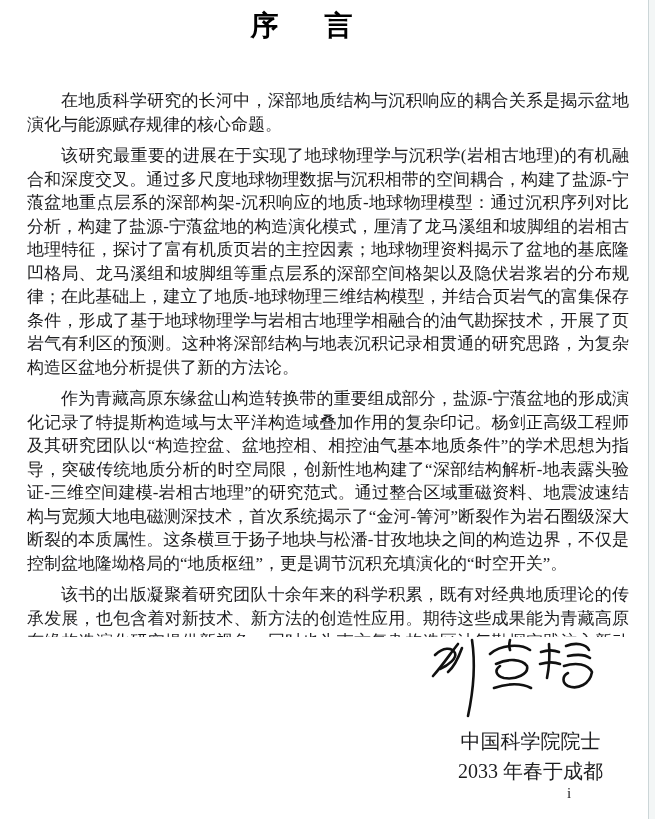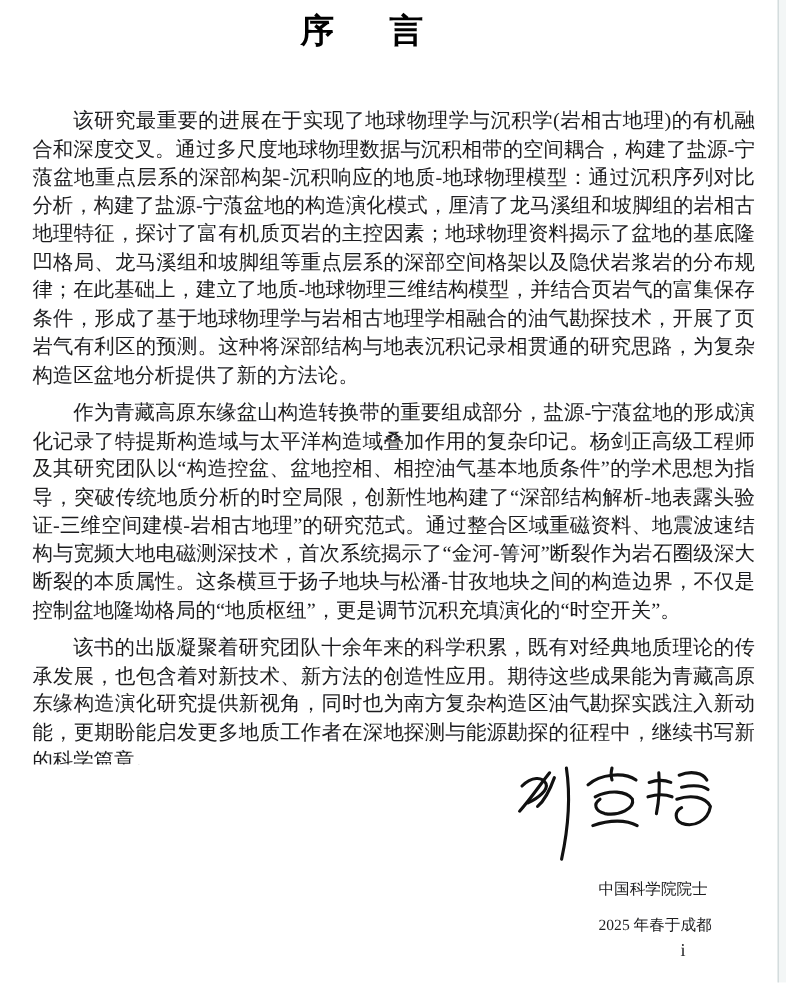--- a/index.html
+++ b/index.html
@@ -59,23 +59,23 @@
     height: 85px;
   }
   .signature-wrap svg {
     display: block;
     width: 170px;
     height: 85px;
   }
   .closing {
     position: absolute;
     top: 726px;
-    right: 62px;
-    text-align: left;
-    font-size: 13px;
+    right: 52px;
+    text-align: center;
+    font-size: 20px;
     line-height: 30px;
     color: #1c1c1e;
   }
   .page-num {
     position: absolute;
     left: 567px;
     top: 785px;
     font-size: 15px;
     color: #1c1c1e;
   }
@@ -86,20 +86,21 @@
 <div class="page">
 
   <div class="scan-edge"></div>
 
   <div class="title">
     <span>序</span>
     <span>言</span>
   </div>
 
   <div class="body-text">
+    <p>在地质科学研究的长河中，深部地质结构与沉积响应的耦合关系是揭示盆地演化与能源赋存规律的核心命题。</p>
     <p>该研究最重要的进展在于实现了地球物理学与沉积学(岩相古地理)的有机融合和深度交叉。通过多尺度地球物理数据与沉积相带的空间耦合，构建了盐源-宁蒗盆地重点层系的深部构架-沉积响应的地质-地球物理模型：通过沉积序列对比分析，构建了盐源-宁蒗盆地的构造演化模式，厘清了龙马溪组和坡脚组的岩相古地理特征，探讨了富有机质页岩的主控因素；地球物理资料揭示了盆地的基底隆凹格局、龙马溪组和坡脚组等重点层系的深部空间格架以及隐伏岩浆岩的分布规律；在此基础上，建立了地质-地球物理三维结构模型，并结合页岩气的富集保存条件，形成了基于地球物理学与岩相古地理学相融合的油气勘探技术，开展了页岩气有利区的预测。这种将深部结构与地表沉积记录相贯通的研究思路，为复杂构造区盆地分析提供了新的方法论。</p>
     <p>作为青藏高原东缘盆山构造转换带的重要组成部分，盐源-宁蒗盆地的形成演化记录了特提斯构造域与太平洋构造域叠加作用的复杂印记。杨剑正高级工程师及其研究团队以“构造控盆、盆地控相、相控油气基本地质条件”的学术思想为指导，突破传统地质分析的时空局限，创新性地构建了“深部结构解析-地表露头验证-三维空间建模-岩相古地理”的研究范式。通过整合区域重磁资料、地震波速结构与宽频大地电磁测深技术，首次系统揭示了“金河-箐河”断裂作为岩石圈级深大断裂的本质属性。这条横亘于扬子地块与松潘-甘孜地块之间的构造边界，不仅是控制盆地隆坳格局的“地质枢纽”，更是调节沉积充填演化的“时空开关”。</p>
     <p>该书的出版凝聚着研究团队十余年来的科学积累，既有对经典地质理论的传承发展，也包含着对新技术、新方法的创造性应用。期待这些成果能为青藏高原东缘构造演化研究提供新视角，同时也为南方复杂构造区油气勘探实践注入新动能，更期盼能启发更多地质工作者在深地探测与能源勘探的征程中，继续书写新的科学篇章。</p>
   </div>
 
   <div class="signature-wrap">
     <svg viewBox="0 0 170 85" xmlns="http://www.w3.org/2000/svg" fill="none" stroke="#111111" stroke-width="2.6" stroke-linecap="round" stroke-linejoin="round" aria-label="刘宝珺">
 
       <path d="M30,6 C22,16 14,28 5,38"></path>
       <path d="M7,17 C15,9 24,9 27,15 C29,20 21,27 12,31"></path>
@@ -115,18 +116,18 @@
       <path d="M113,14 C119,12 126,12 131,14"></path>
       <path d="M112,26 C119,24 127,24 132,26"></path>
       <path d="M138,8 C148,4 158,6 161,12"></path>
       <path d="M140,18 C150,16 158,17 162,20"></path>
       <path d="M136,28 C148,24 160,26 164,34 C162,46 150,52 140,48 C134,45 134,38 140,35"></path>
     </svg>
   </div>
 
   <div class="closing">
     <div>中国科学院院士</div>
-    <div>2025 年春于成都</div>
+    <div>2033 年春于成都</div>
   </div>
 
   <div class="page-num">i</div>
 
 </div>
 
 </body></html>

